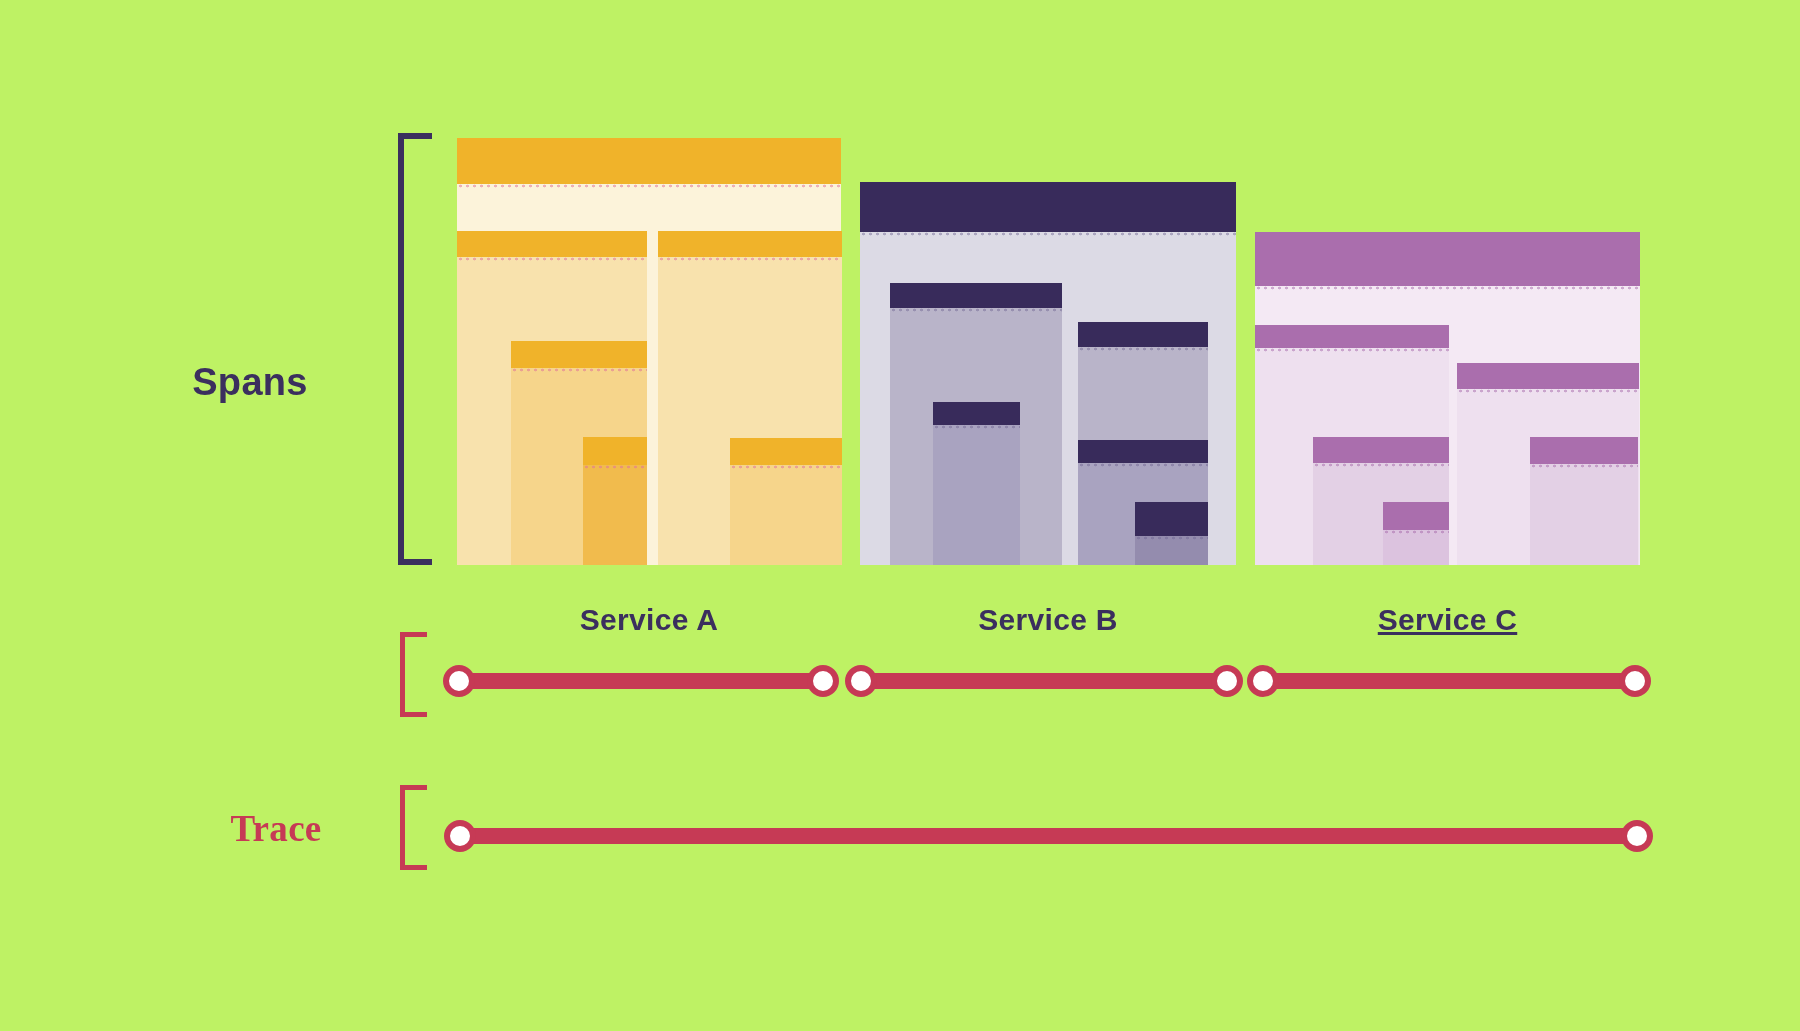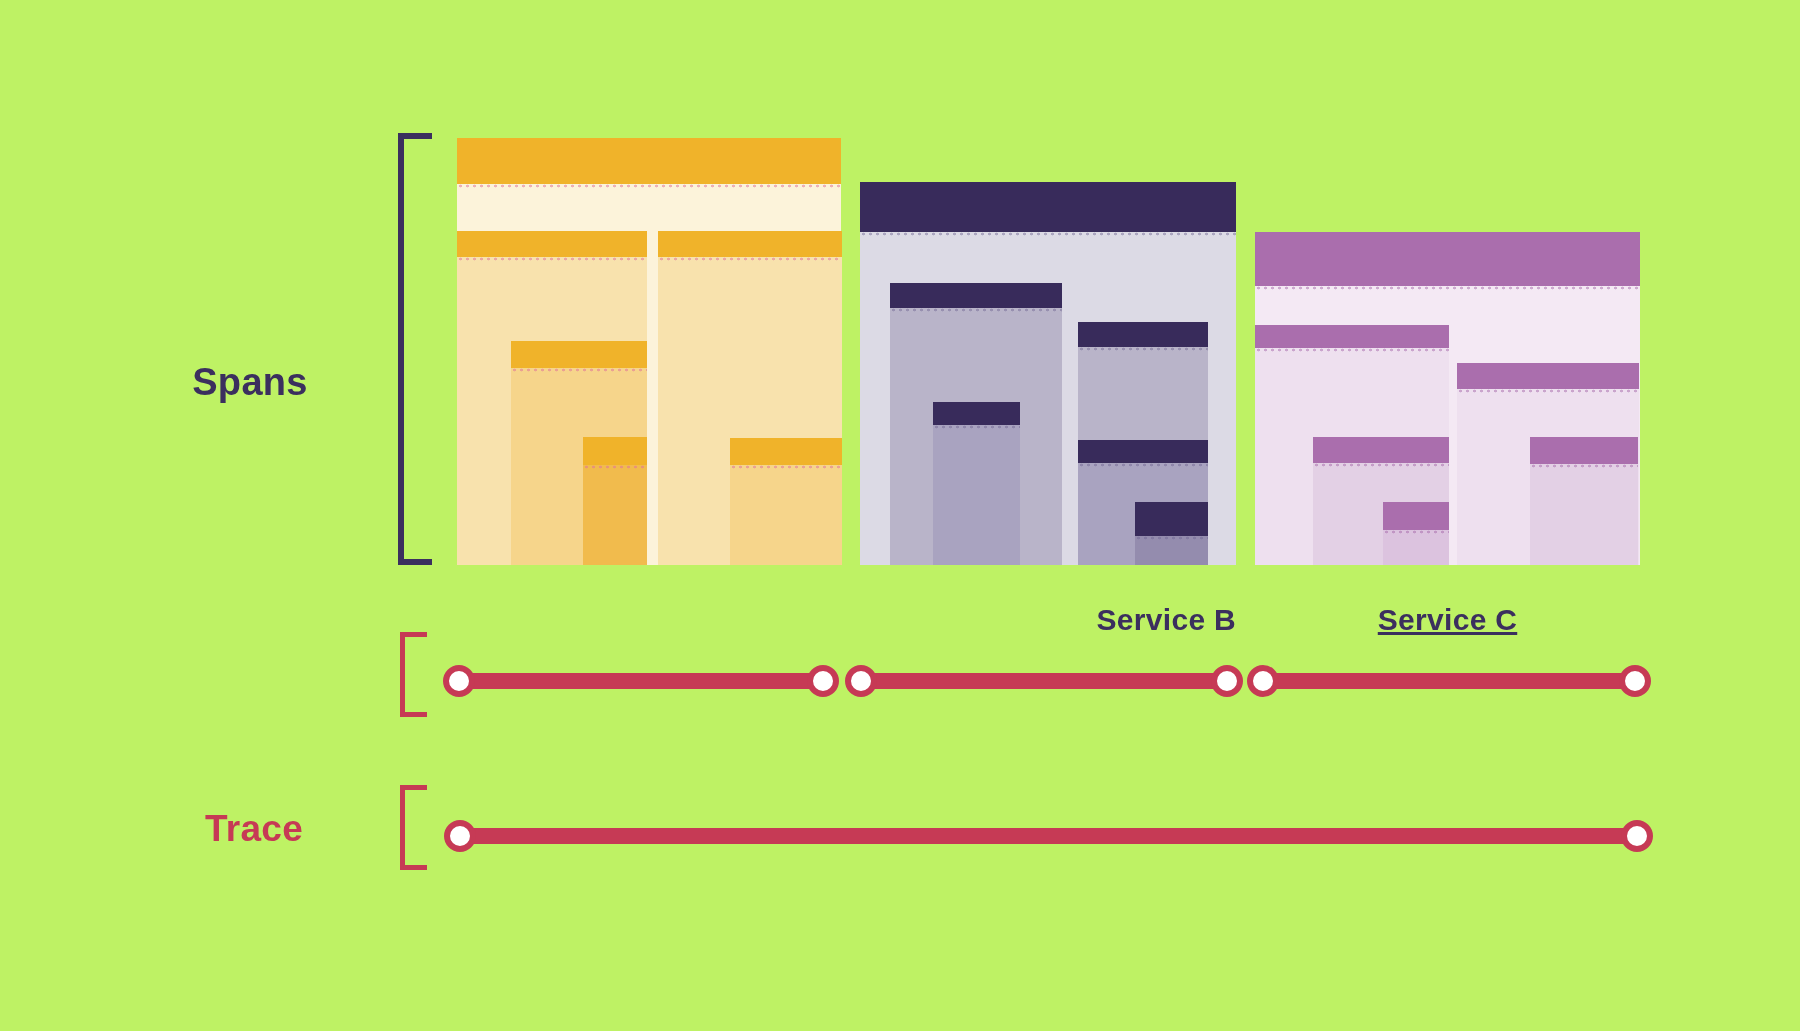--- a/index.html
+++ b/index.html
@@ -103,21 +103,22 @@
     <div class="bar l2 dots" style="left:1313px;top:463px;width:136px;height:102px;"></div>
     <div class="hdr" style="left:1313px;top:437px;width:136px;height:26px;"></div>
     <div class="bar l3 dots" style="left:1383px;top:530px;width:66px;height:35px;"></div>
     <div class="hdr" style="left:1383px;top:502px;width:66px;height:28px;"></div>
     <div class="bar l1" style="left:1457px;top:389px;width:182px;height:176px;"></div>
     <div class="hdr" style="left:1457px;top:363px;width:182px;height:26px;"></div>
     <div class="bar l2 dots" style="left:1530px;top:464px;width:108px;height:101px;"></div>
     <div class="hdr" style="left:1530px;top:437px;width:108px;height:27px;"></div>
   </div>
 
-  <div class="label svc navy-text" style="left:860px;top:598px;width:376px;text-align:right;">Service B</div>
+  <div class="label svc navy-text" style="left:457px;top:598px;width:384px;">Service A</div>
+  <div class="label svc navy-text" style="left:860px;top:598px;width:376px;">Service B</div>
   <div class="label svc navy-text" style="left:1255px;top:598px;width:385px;text-decoration:underline;">Service C</div>
 
   <div class="bracket-red">
     <div class="bracket-part" style="left:400px;top:632px;width:5px;height:85px;"></div>
     <div class="bracket-part" style="left:400px;top:632px;width:27px;height:5px;"></div>
     <div class="bracket-part" style="left:400px;top:712px;width:27px;height:5px;"></div>
   </div>
 
   <div>
     <div class="tline" style="left:459px;top:673px;width:364px;"></div>
@@ -126,21 +127,21 @@
 
     <div class="tline" style="left:861px;top:673px;width:366px;"></div>
     <div class="tdot" style="left:845px;top:665px;"></div>
     <div class="tdot" style="left:1211px;top:665px;"></div>
 
     <div class="tline" style="left:1263px;top:673px;width:372px;"></div>
     <div class="tdot" style="left:1247px;top:665px;"></div>
     <div class="tdot" style="left:1619px;top:665px;"></div>
   </div>
 
-  <div class="label mid red-text" style="left:124px;top:807px;width:260px;">Trace</div>
+  <div class="label mid red-text" style="left:146px;top:807px;width:260px;font-family:Liberation Serif, serif;">Trace</div>
   <div class="bracket-red">
     <div class="bracket-part" style="left:400px;top:785px;width:5px;height:85px;"></div>
     <div class="bracket-part" style="left:400px;top:785px;width:27px;height:5px;"></div>
     <div class="bracket-part" style="left:400px;top:865px;width:27px;height:5px;"></div>
   </div>
   <div>
     <div class="tline" style="left:460px;top:828px;width:1177px;"></div>
     <div class="tdot" style="left:444px;top:820px;"></div>
     <div class="tdot" style="left:1621px;top:820px;"></div>
   </div>

